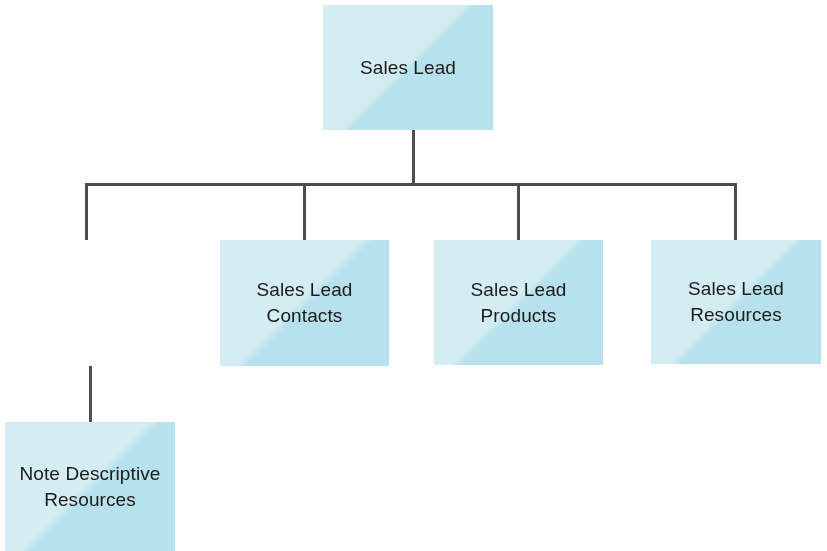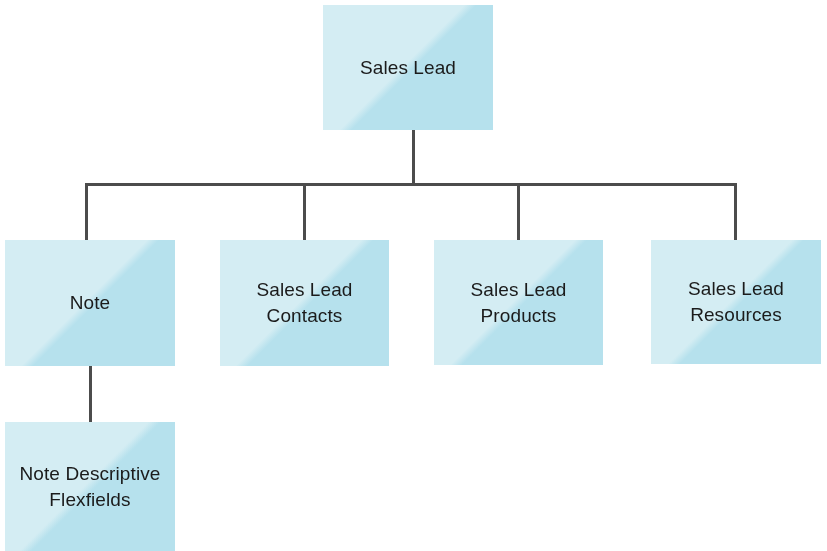--- a/index.html
+++ b/index.html
@@ -59,37 +59,34 @@
   <div class="conn conn-v" style="left: 85px; top: 183px; height: 57px; background: rgb(76, 76, 76);"></div>
   <div class="conn conn-v" style="left: 303px; top: 183px; height: 57px; background: rgb(76, 76, 76);"></div>
   <div class="conn conn-v" style="left: 517px; top: 183px; height: 57px; background: rgb(76, 76, 76);"></div>
   <div class="conn conn-v" style="left: 734px; top: 183px; height: 57px; background: rgb(76, 76, 76);"></div>
   <div class="conn conn-v" style="left: 89px; top: 366px; height: 57px; background: rgb(76, 76, 76);"></div>
 
   <div class="node" style="left: 323px; top: 5px; width: 170px; height: 125px; color: rgb(27, 27, 27); background: linear-gradient(135deg, rgb(212, 237, 243) 0%, rgb(212, 237, 243) 48%, rgb(182, 225, 237) 52%, rgb(182, 225, 237) 100%);">
     <span class="node-label">Sales Lead</span>
   </div>
 
-  <div class="node" style="left: 5px; top: 240px; width: 170px; height: 126px; color: rgb(27, 27, 27); background: linear-gradient(135deg, rgb(212, 237, 243) 0%, rgb(212, 237, 243) 48%, rgb(182, 225, 237) 52%, rgb(182, 225, 237) 100%);">
-    <span class="node-label">Note</span>
-  </div>
 
   <div class="node" style="left: 220px; top: 240px; width: 169px; height: 126px; color: rgb(27, 27, 27); background: linear-gradient(135deg, rgb(212, 237, 243) 0%, rgb(212, 237, 243) 48%, rgb(182, 225, 237) 52%, rgb(182, 225, 237) 100%);">
     <span class="node-label">Sales Lead
 Contacts</span>
   </div>
 
   <div class="node" style="left: 434px; top: 240px; width: 169px; height: 125px; color: rgb(27, 27, 27); background: linear-gradient(135deg, rgb(212, 237, 243) 0%, rgb(212, 237, 243) 48%, rgb(182, 225, 237) 52%, rgb(182, 225, 237) 100%);">
     <span class="node-label">Sales Lead
 Products</span>
   </div>
 
   <div class="node" style="left: 651px; top: 240px; width: 170px; height: 124px; color: rgb(27, 27, 27); background: linear-gradient(135deg, rgb(212, 237, 243) 0%, rgb(212, 237, 243) 48%, rgb(182, 225, 237) 52%, rgb(182, 225, 237) 100%);">
     <span class="node-label">Sales Lead
 Resources</span>
   </div>
 
   <div class="node" style="left: 5px; top: 422px; width: 170px; height: 129px; color: rgb(27, 27, 27); background: linear-gradient(135deg, rgb(212, 237, 243) 0%, rgb(212, 237, 243) 48%, rgb(182, 225, 237) 52%, rgb(182, 225, 237) 100%);">
     <span class="node-label">Note Descriptive
-Flexfields</span>
+Resources</span>
   </div>
 
 </div>
 
 </body></html>

